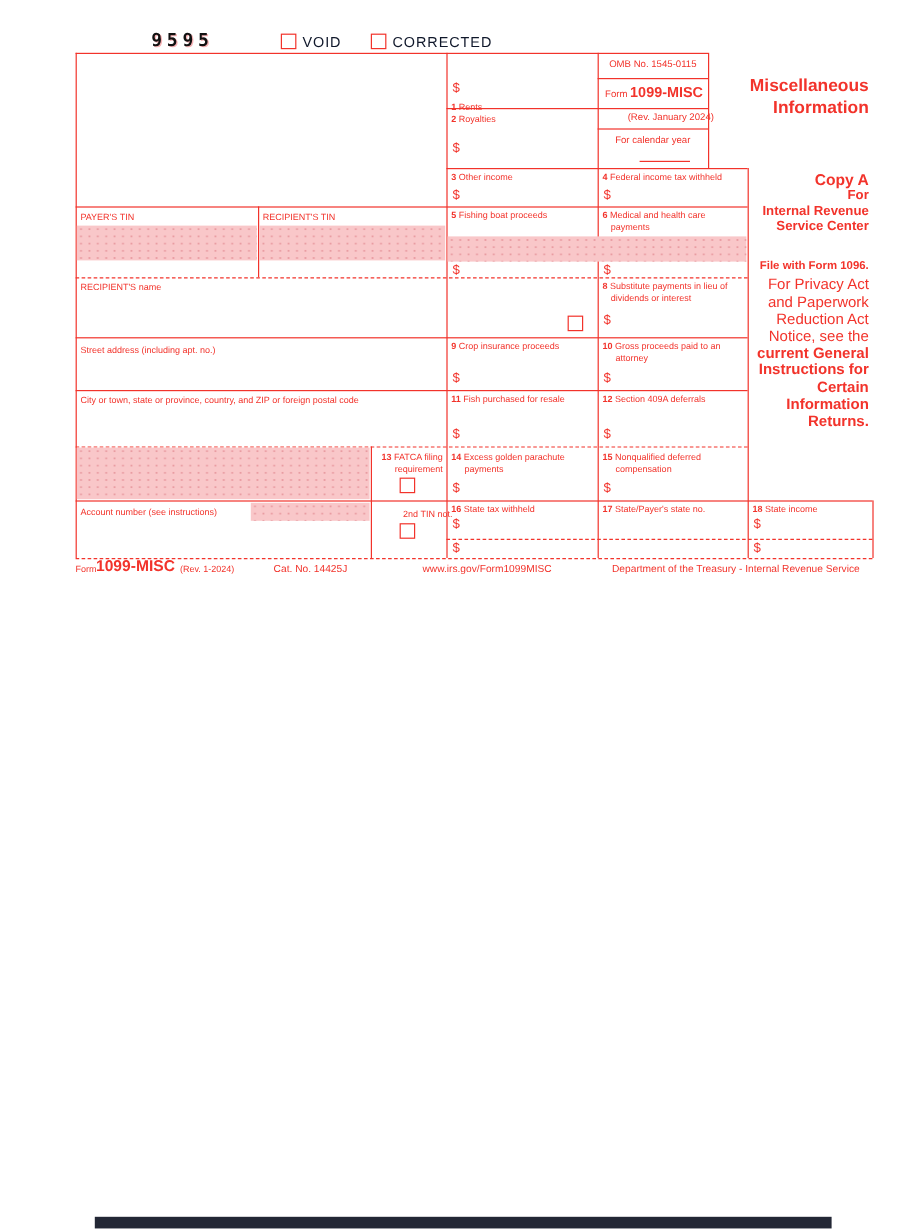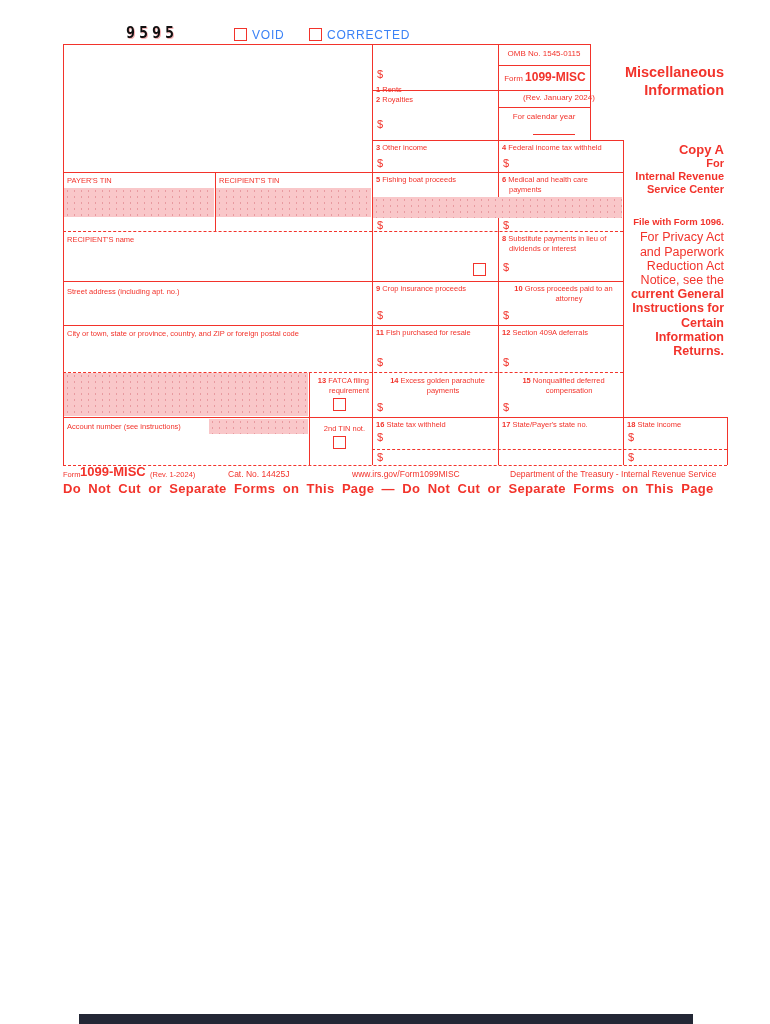--- a/index.html
+++ b/index.html
@@ -16,28 +16,28 @@
   .vl{position:absolute;width:0;border-left:1px solid var(--red);}
   
   .pink{position:absolute;background-color:var(--pink);
         background-image:radial-gradient(circle,#e89aa0 0.7px,rgba(0,0,0,0) 1px);
         background-size:7px 6px;}
   
   .cb{position:absolute;width:11px;height:11px;border:1.4px solid var(--red);background:#fff;}
   
   .lbl{position:absolute;color:var(--red);font-size:7.5px;line-height:1.3;}
   .ind1{padding-left:7px;text-indent:-7px;}
-  .ind2{padding-left:11px;text-indent:-11px;text-align:center;}
+  .ind2{padding-left:11px;text-indent:-11px;}
   .num{font-weight:bold;}
   .dollar{position:absolute;color:var(--red);font-size:11px;font-weight:normal;}
   .omb-txt{position:absolute;color:var(--red);text-align:center;}
   .scan-code{position:absolute;color:#111;font-family:"DejaVu Sans Mono",monospace;
              font-weight:bold;font-size:15px;letter-spacing:4px;
              text-shadow:1px 1px 0 #f6b3b6;}
-  .hdr-lab{position:absolute;color:#3b82f6;font-size:12px;letter-spacing:0.8px;}
+  .hdr-lab{position:absolute;color:#0f172a;font-size:12px;letter-spacing:0.8px;}
   .title{position:absolute;color:var(--red);font-weight:bold;font-size:14.5px;
          line-height:18px;text-align:right;}
   .copya{position:absolute;color:var(--red);text-align:right;}
   .ca-lg{font-size:13px;font-weight:bold;line-height:15px;}
   .ca-md{font-size:11px;font-weight:bold;line-height:12.8px;}
   .ca-file{font-size:9.5px;font-weight:bold;line-height:11px;margin-top:21px;}
   .ca-priv{font-size:12.5px;line-height:14.2px;}
   .ca-priv.first{margin-top:3px;}
   .ca-privb{font-size:12.5px;line-height:14.2px;font-weight:bold;}
   .ft{position:absolute;color:var(--red);}
@@ -85,21 +85,21 @@
   <div class="pink" style="left:373px;top:197px;width:249px;height:21px;"></div>
   <div class="pink" style="left:64px;top:373px;width:244px;height:43px;"></div>
   <div class="pink" style="left:209px;top:419px;width:99px;height:15px;"></div>
 
   <div class="lbl" style="left:67px;top:176px;">PAYER'S TIN</div>
   <div class="lbl" style="left:219px;top:176px;">RECIPIENT'S TIN</div>
   <div class="lbl" style="left:67px;top:235px;">RECIPIENT'S name</div>
   <div class="lbl" style="left:67px;top:287px;">Street address (including apt. no.)</div>
   <div class="lbl" style="left:67px;top:329px;">City or town, state or province, country, and ZIP or foreign postal code</div>
   <div class="lbl" style="left:67px;top:422px;">Account number (see instructions)</div>
-  <div class="lbl" style="left:309px;top:424px;width:56px;text-align:right;">2nd TIN not.</div>
+  <div class="lbl" style="left:309px;top:424px;width:56px;text-align:right;padding-left:12px;">2nd TIN not.</div>
   <span class="cb" style="left:333px;top:436px;"></span>
 
   <div class="lbl" style="left:376px;top:48px;width:110px;margin-top:37px;"><span class="num">1</span> <span>Rents</span></div>
   <div class="dollar" style="left:377px;top:68px;">$</div>
   <div class="lbl" style="left:376px;top:95px;width:110px;"><span class="num">2</span> <span>Royalties</span></div>
   <div class="dollar" style="left:377px;top:118px;">$</div>
 
   <div class="omb-txt" style="left:499px;top:49px;width:90px;font-size:8px;text-align:center;">OMB No. 1545-0115</div>
   <div class="omb-txt" style="left:500px;top:70px;width:90px;font-size:8px;"><span>Form</span> <span style="font-size:12px;font-weight:bold;">1099-MISC</span></div>
   <div class="omb-txt" style="left:514px;top:93px;width:90px;font-size:8px;">(Rev. January 2024)</div>
@@ -166,16 +166,15 @@
     <div class="ca-privb">Information</div>
     <div class="ca-privb">Returns.</div>
   </div>
 
   <div class="ft" style="left:63px;top:470px;font-size:7.5px;">Form</div>
   <div class="ft" style="left:80px;top:464px;font-size:13px;font-weight:bold;">1099-MISC</div>
   <div class="ft" style="left:150px;top:470px;font-size:7.5px;">(Rev. 1-2024)</div>
   <div class="ft" style="left:228px;top:469px;font-size:8.5px;">Cat. No. 14425J</div>
   <div class="ft" style="left:352px;top:469px;font-size:8.5px;">www.irs.gov/Form1099MISC</div>
   <div class="ft" style="left:510px;top:469px;font-size:8.5px;width:218px;">Department of the Treasury - Internal Revenue Service</div>
-  <div class="cut" style="left:63px;top:481px;">Do Not Cut or Separate Forms on This Page — Do Not Cut or Separate Forms on This Page</div>
 
   <div class="page-edge" style="left:79px;top:1014px;width:614px;height:10px;"></div>
 </div>
 
 </body></html>

